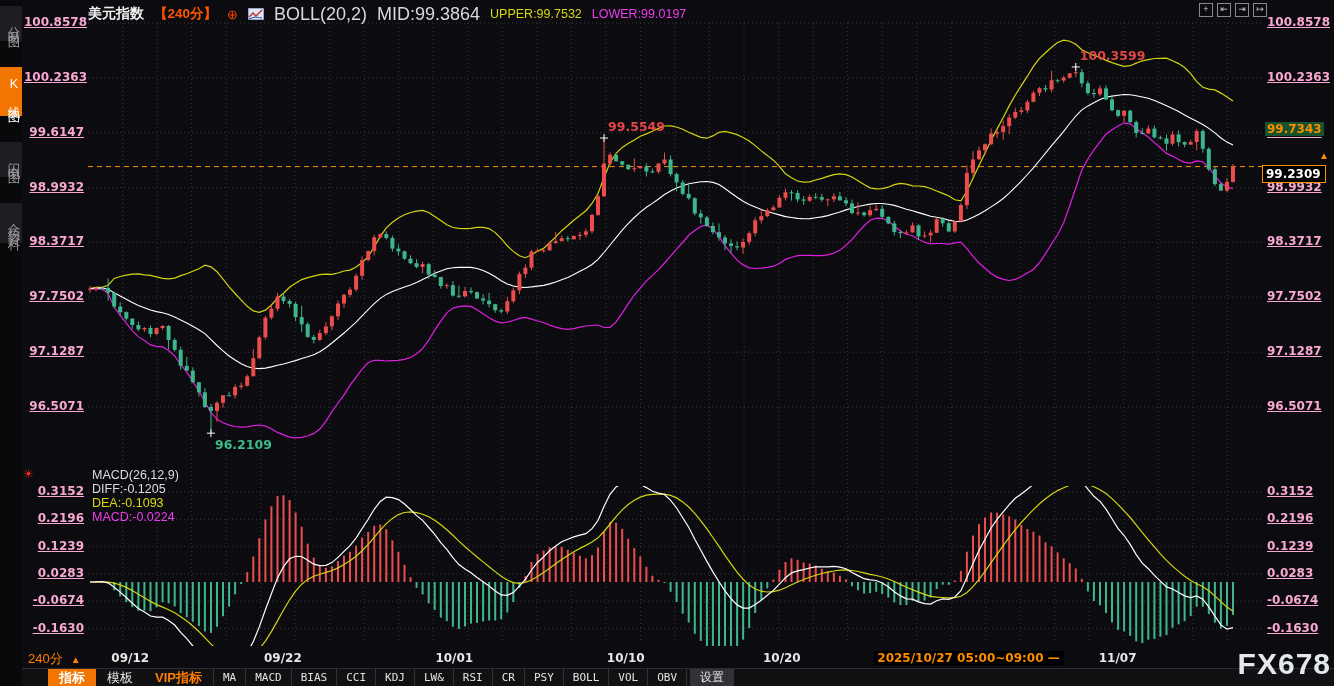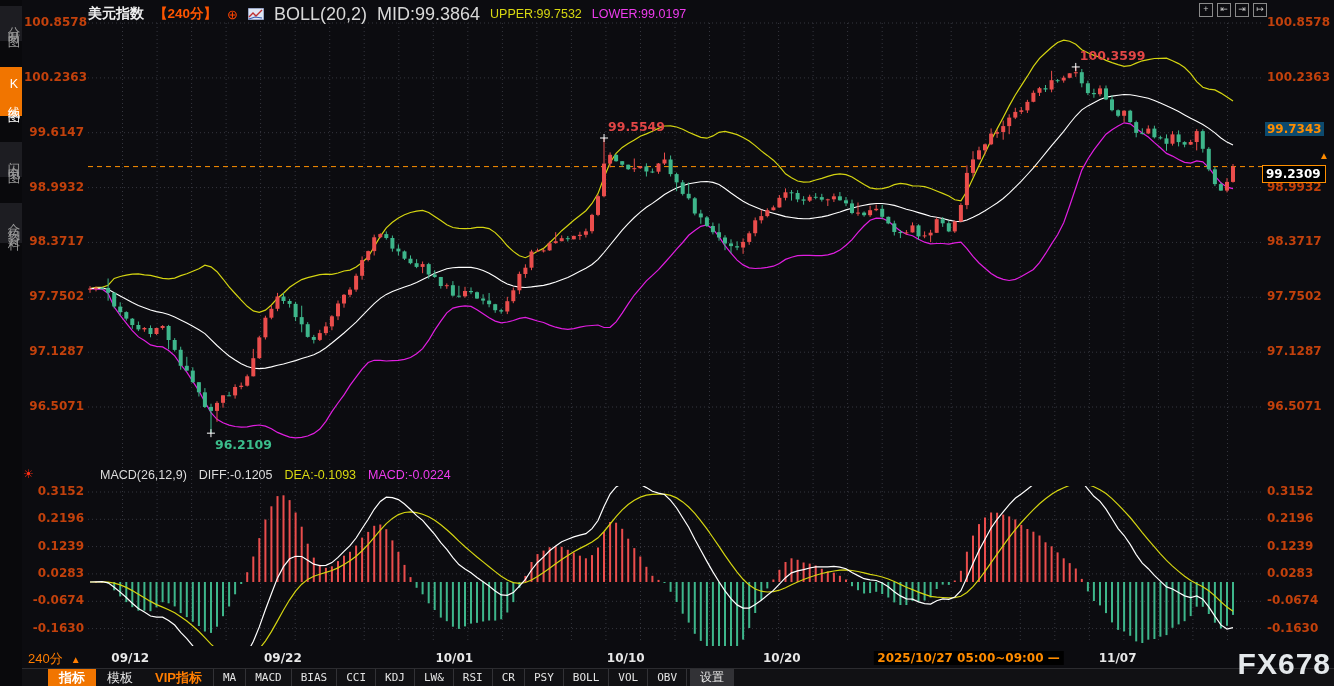--- a/index.html
+++ b/index.html
@@ -18,34 +18,34 @@
   .hdr-plus{color:#ff4400;font-size:13px;}
   .hdr-boll{color:#d9d9d9;font-size:18px;}
   .hdr-upper{color:#d9d911;font-size:12.5px;}
   .hdr-lower{color:#ee3cee;font-size:12.5px;}
   #win-icons{position:absolute;top:3px;left:1199px;display:flex;gap:4px;z-index:7;}
   .win-icon{width:12px;height:12px;border:1px solid #8a8a8a;color:#c8c8c8;font-size:9px;line-height:11px;
             text-align:center;background:#0c0c10;cursor:pointer;}
   #chart-svg{position:absolute;left:0;top:0;z-index:1;}
   #overlay{position:absolute;left:0;top:0;width:100%;height:100%;z-index:2;pointer-events:none;}
   .axis-label{position:absolute;font-family:"DejaVu Sans",sans-serif;font-size:12px;font-weight:700;
-              color:#c2410c;line-height:15px;white-space:nowrap;}
+              color:#f9a8d4;line-height:15px;white-space:nowrap;text-decoration:underline;}
   .axis-left{width:60px;text-align:right;}
   #date-bg{position:absolute;left:22px;right:0;top:648px;height:20px;background:#0c0c10;z-index:2;}
   .date-label{position:absolute;top:651px;transform:translateX(-50%);font-family:"DejaVu Sans",sans-serif;
               font-size:12px;font-weight:700;color:#e8e8e8;white-space:nowrap;z-index:3;}
   .date-label.highlight{color:#ff8c00;background:#000;padding:0 4px;}
   
-  #macd-header{position:absolute;left:100px;top:468px;display:flex;gap:12px;font-size:12.5px;z-index:4;white-space:nowrap;}
+  #macd-header{position:absolute;left:92px;top:468px;display:flex;gap:0;font-size:12.5px;z-index:4;white-space:nowrap;flex-direction:column;}
   #macd-settings{position:absolute;left:23px;top:467px;color:#ff2d14;font-size:12px;z-index:4;}
   .macd-name{color:#dcdcdc;}
   .macd-dea{color:#d9d911;}
   .macd-macd{color:#ee3cee;}
   
-  #tag-upper{position:absolute;left:1265px;top:122px;background:#0c4a6e;color:#ff8c00;
+  #tag-upper{position:absolute;left:1265px;top:122px;background:#14532d;color:#ff8c00;
              font-family:"DejaVu Sans",sans-serif;font-size:12px;font-weight:700;padding:0 2px;z-index:6;}
   #tag-arrow{position:absolute;left:1319px;top:151px;color:#ff8c00;font-size:10px;line-height:10px;z-index:6;}
   #tag-current{position:absolute;left:1262px;top:165px;width:64px;box-sizing:border-box;border:1px solid #ff9000;
                background:#000;color:#fff;font-family:"DejaVu Sans",sans-serif;font-size:12px;font-weight:700;
                padding:1px 3px;z-index:6;}
   
   #period-sel{position:absolute;left:28px;top:650px;color:#ff7d00;font-weight:400;font-size:13px;z-index:4;
               display:flex;gap:8px;align-items:center;}
   
   #toolbar{position:absolute;left:22px;right:0;top:668px;height:18px;background:#111114;border-top:1px solid #2c2c30;

